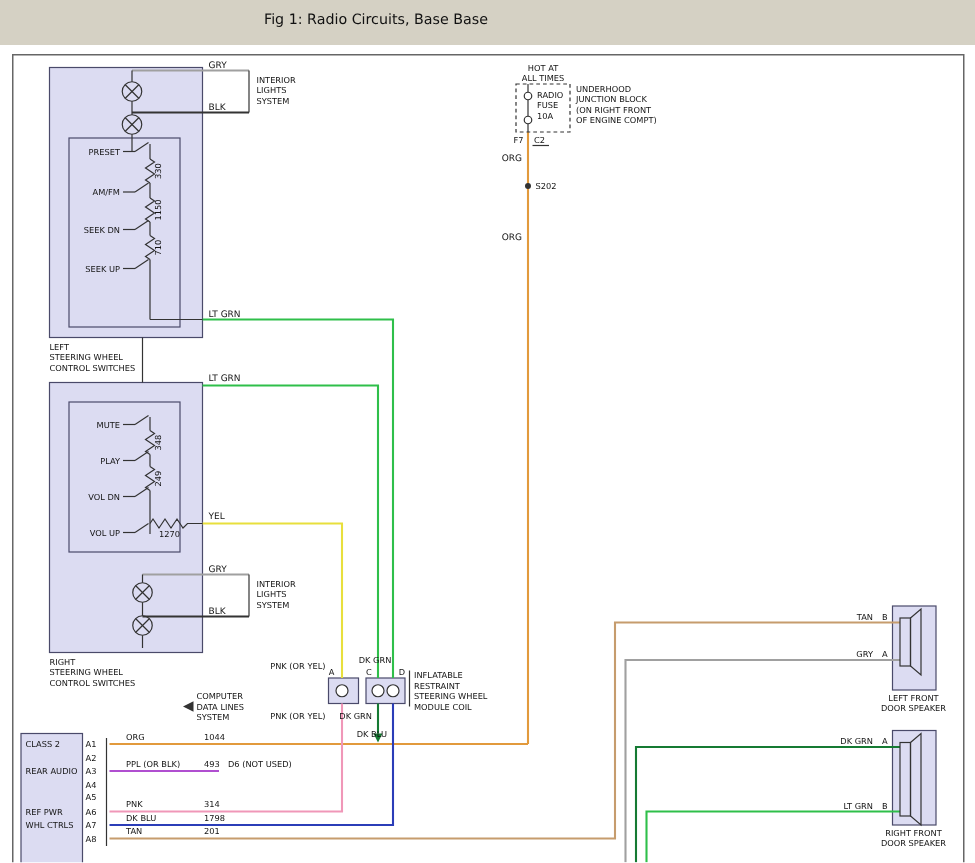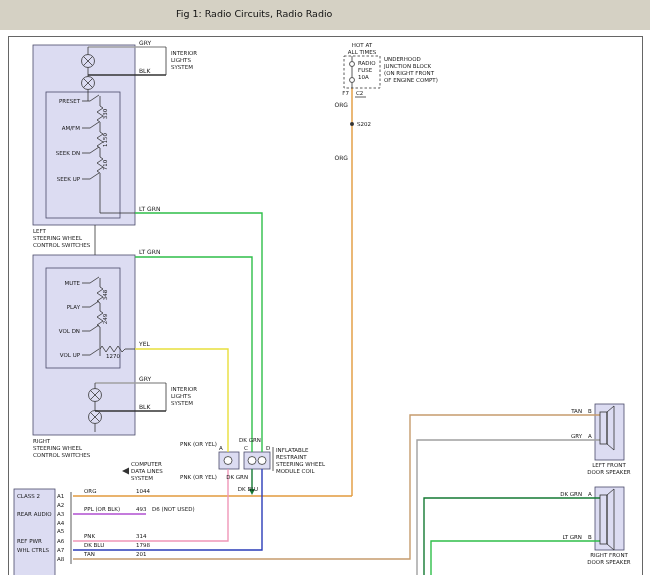--- a/index.html
+++ b/index.html
@@ -9,21 +9,21 @@
   .header span{position:absolute;left:176px;top:8px;font-size:9.5px;color:#111;}
   svg{position:absolute;left:0;top:0;}
   svg text{font-family:"DejaVu Sans",sans-serif;font-size:6px;fill:#141414;}
   svg text.t55{font-size:5.5px;}
   .end{text-anchor:end;} .mid{text-anchor:middle;}
 </style>
 </head>
 <body>
 
 <div class="header">
-  <span>Fig 1: Radio Circuits, Radio Radio</span>
+  <span>Fig 1: Radio Circuits, Base Base</span>
 </div>
 
 <svg width="650" height="575" viewBox="0 0 650 575">
 
   <rect x="8.5" y="36.5" width="634" height="560" fill="none" stroke="#666" stroke-width="1"></rect>
 
   <g stroke="#4a4a6a" stroke-width="0.8">
     <rect x="33" y="45" width="102" height="180" fill="#dcdcf2"></rect>
     <rect x="33" y="255" width="102" height="180" fill="#dcdcf2"></rect>
     <rect x="14" y="489" width="41" height="90" fill="#dcdcf2"></rect>

